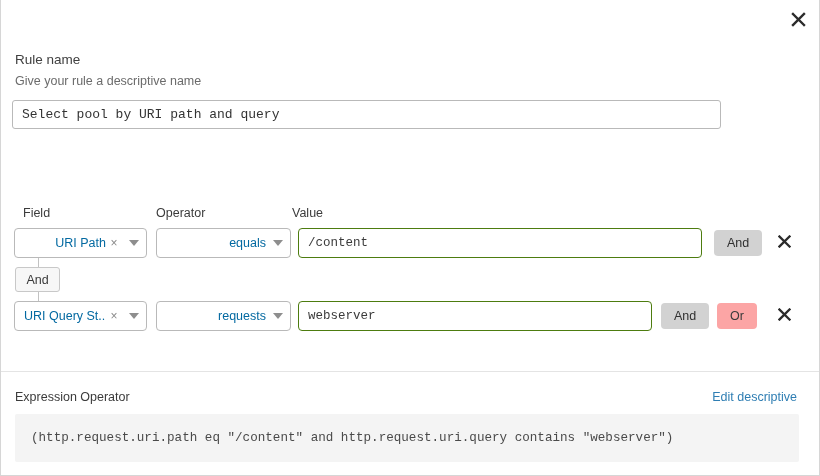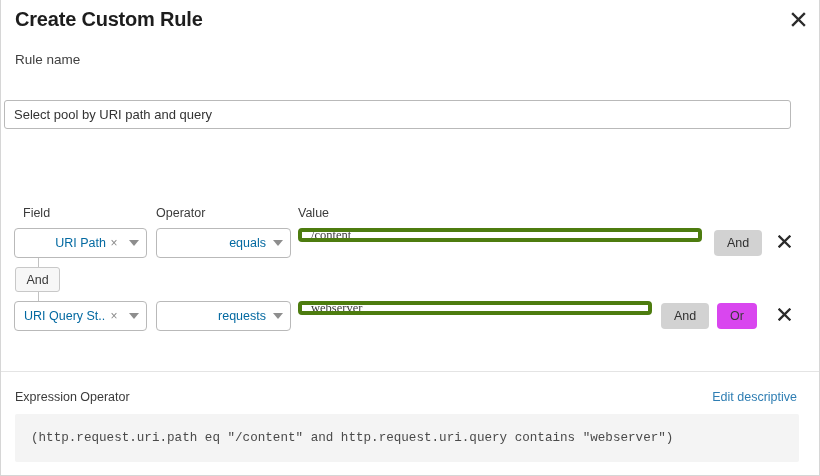--- a/index.html
+++ b/index.html
@@ -49,26 +49,26 @@
   }
   .label-rule-name { left: 14px; top: 52px; }
   .help-text {
     position: absolute;
     left: 14px; top: 74px;
     font-size: 12.5px;
     color: #6b6b6b;
   }
   .rule-name-input {
     position: absolute;
-    left: 3px; top: 100px;
-    width: 787px; height: 29px;
+    left: 11px; top: 100px;
+    width: 709px; height: 29px;
     border: 1px solid #b9b9b9;
     border-radius: 3px;
     background: #ffffff;
-    font-family: Liberation Sans, sans-serif;
+    font-family: Liberation Mono, monospace;
     font-size: 13px;
     color: #333333;
     padding: 0 9px;
     outline: none;
   }
 
   
   .heading2 {
     position: absolute;
     left: 14px; top: 173px;
@@ -78,21 +78,21 @@
   }
 
   .col-head {
     position: absolute;
     top: 206px;
     font-size: 12.5px;
     color: #3b3b3b;
   }
   .col-head-field { left: 22px; }
   .col-head-operator { left: 155px; }
-  .col-head-value { left: 297px; }
+  .col-head-value { left: 291px; }
 
   
   .row { position: absolute; left: 0; height: 30px; }
   .row-1 { top: 228px; }
   .row-2 { top: 301px; }
 
   .select-box {
     position: absolute;
     height: 30px;
     border: 1px solid #b9b9b9;
@@ -132,26 +132,26 @@
   .caret i {
     display: block;
     width: 0; height: 0;
     border-left: 5px solid transparent;
     border-right: 5px solid transparent;
     border-top: 6px solid #8e8e8e;
   }
 
   .value-input {
     position: absolute;
-    height: 14px;
+    height: 30px;
     left: 297px;
-    border: 4px solid #4d7c0f;
+    border: 1px solid #4d7c0f;
     border-radius: 4px;
     background: #ffffff;
-    font-family: Liberation Serif, serif;
+    font-family: Liberation Mono, monospace;
     font-size: 12.5px;
     color: #3a3a3a;
     padding: 0 9px;
     outline: none;
   }
   .value-1 { width: 404px; }
   .value-2 { width: 354px; }
 
   .pill {
     position: absolute;
@@ -159,21 +159,21 @@
     top: 2px;
     border: none;
     border-radius: 4px;
     background: #d2d2d2;
     color: #303030;
     font-family: "Liberation Sans", sans-serif;
     font-size: 12.5px;
     cursor: pointer;
     padding: 0 13px;
   }
-  .pill.muted { background: #d946ef; color: #3a3a3a; }
+  .pill.muted { background: #fca5a5; color: #3a3a3a; }
 
   .r1-and { left: 713px; }
   .r2-and { left: 660px; }
   .r2-or  { left: 716px; }
 
   .x-btn {
     position: absolute;
     width: 22px; height: 26px;
     top: 2px;
     background: transparent;
@@ -244,30 +244,30 @@
     color: #4a4a4a;
     white-space: nowrap;
     overflow: hidden;
   }
 </style>
 </head>
 <body>
 
 <div class="dialog">
 
-  <div class="title">Create Custom Rule</div>
   <button class="close-btn">
     <span>
       <svg width="15" height="15" viewBox="0 0 15 15" aria-hidden="true">
         <path d="M2 2 L13 13 M13 2 L2 13" stroke="#2b2b2b" stroke-width="2.4" stroke-linecap="square"></path>
       </svg>
     </span>
   </button>
 
   <div class="section-label label-rule-name">Rule name</div>
+  <div class="help-text">Give your rule a descriptive name</div>
   <input class="rule-name-input" type="text" value="Select pool by URI path and query" style="">
 
 
   <div class="col-head col-head-field">Field</div>
   <div class="col-head col-head-operator">Operator</div>
   <div class="col-head col-head-value">Value</div>
 
   <div class="row row-1">
     <div class="select-box sel-field">
       <span class="sel-text">URI Path</span>

